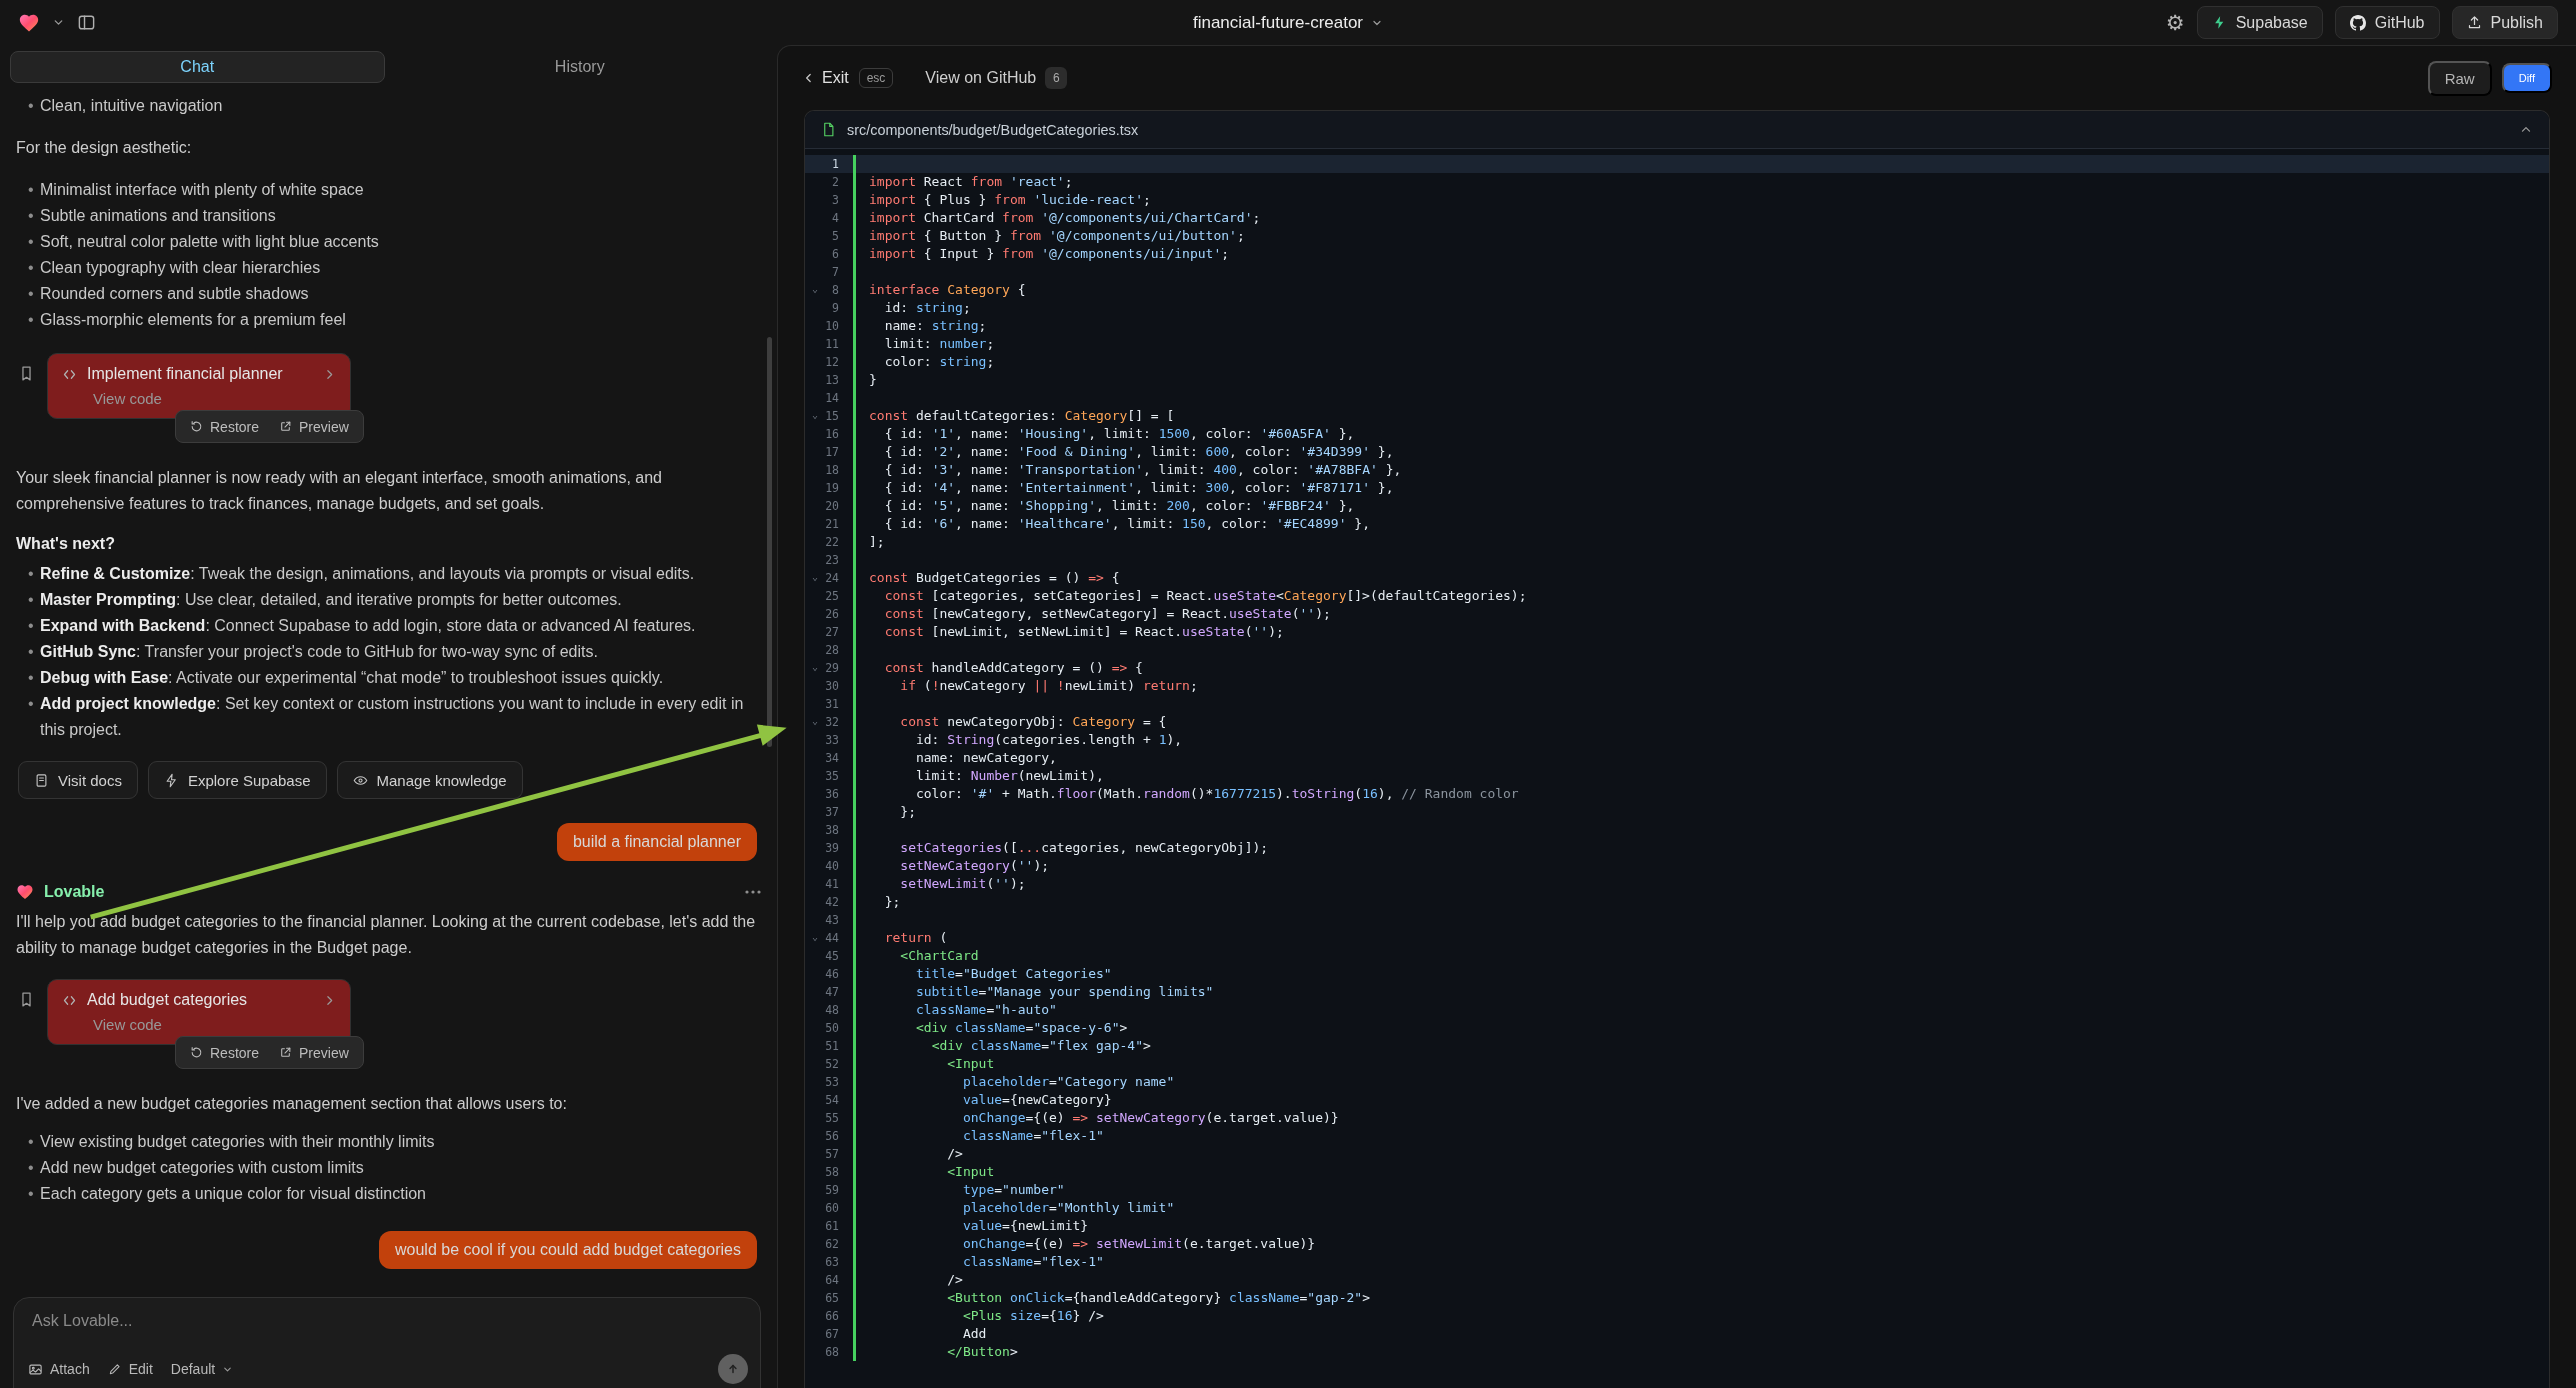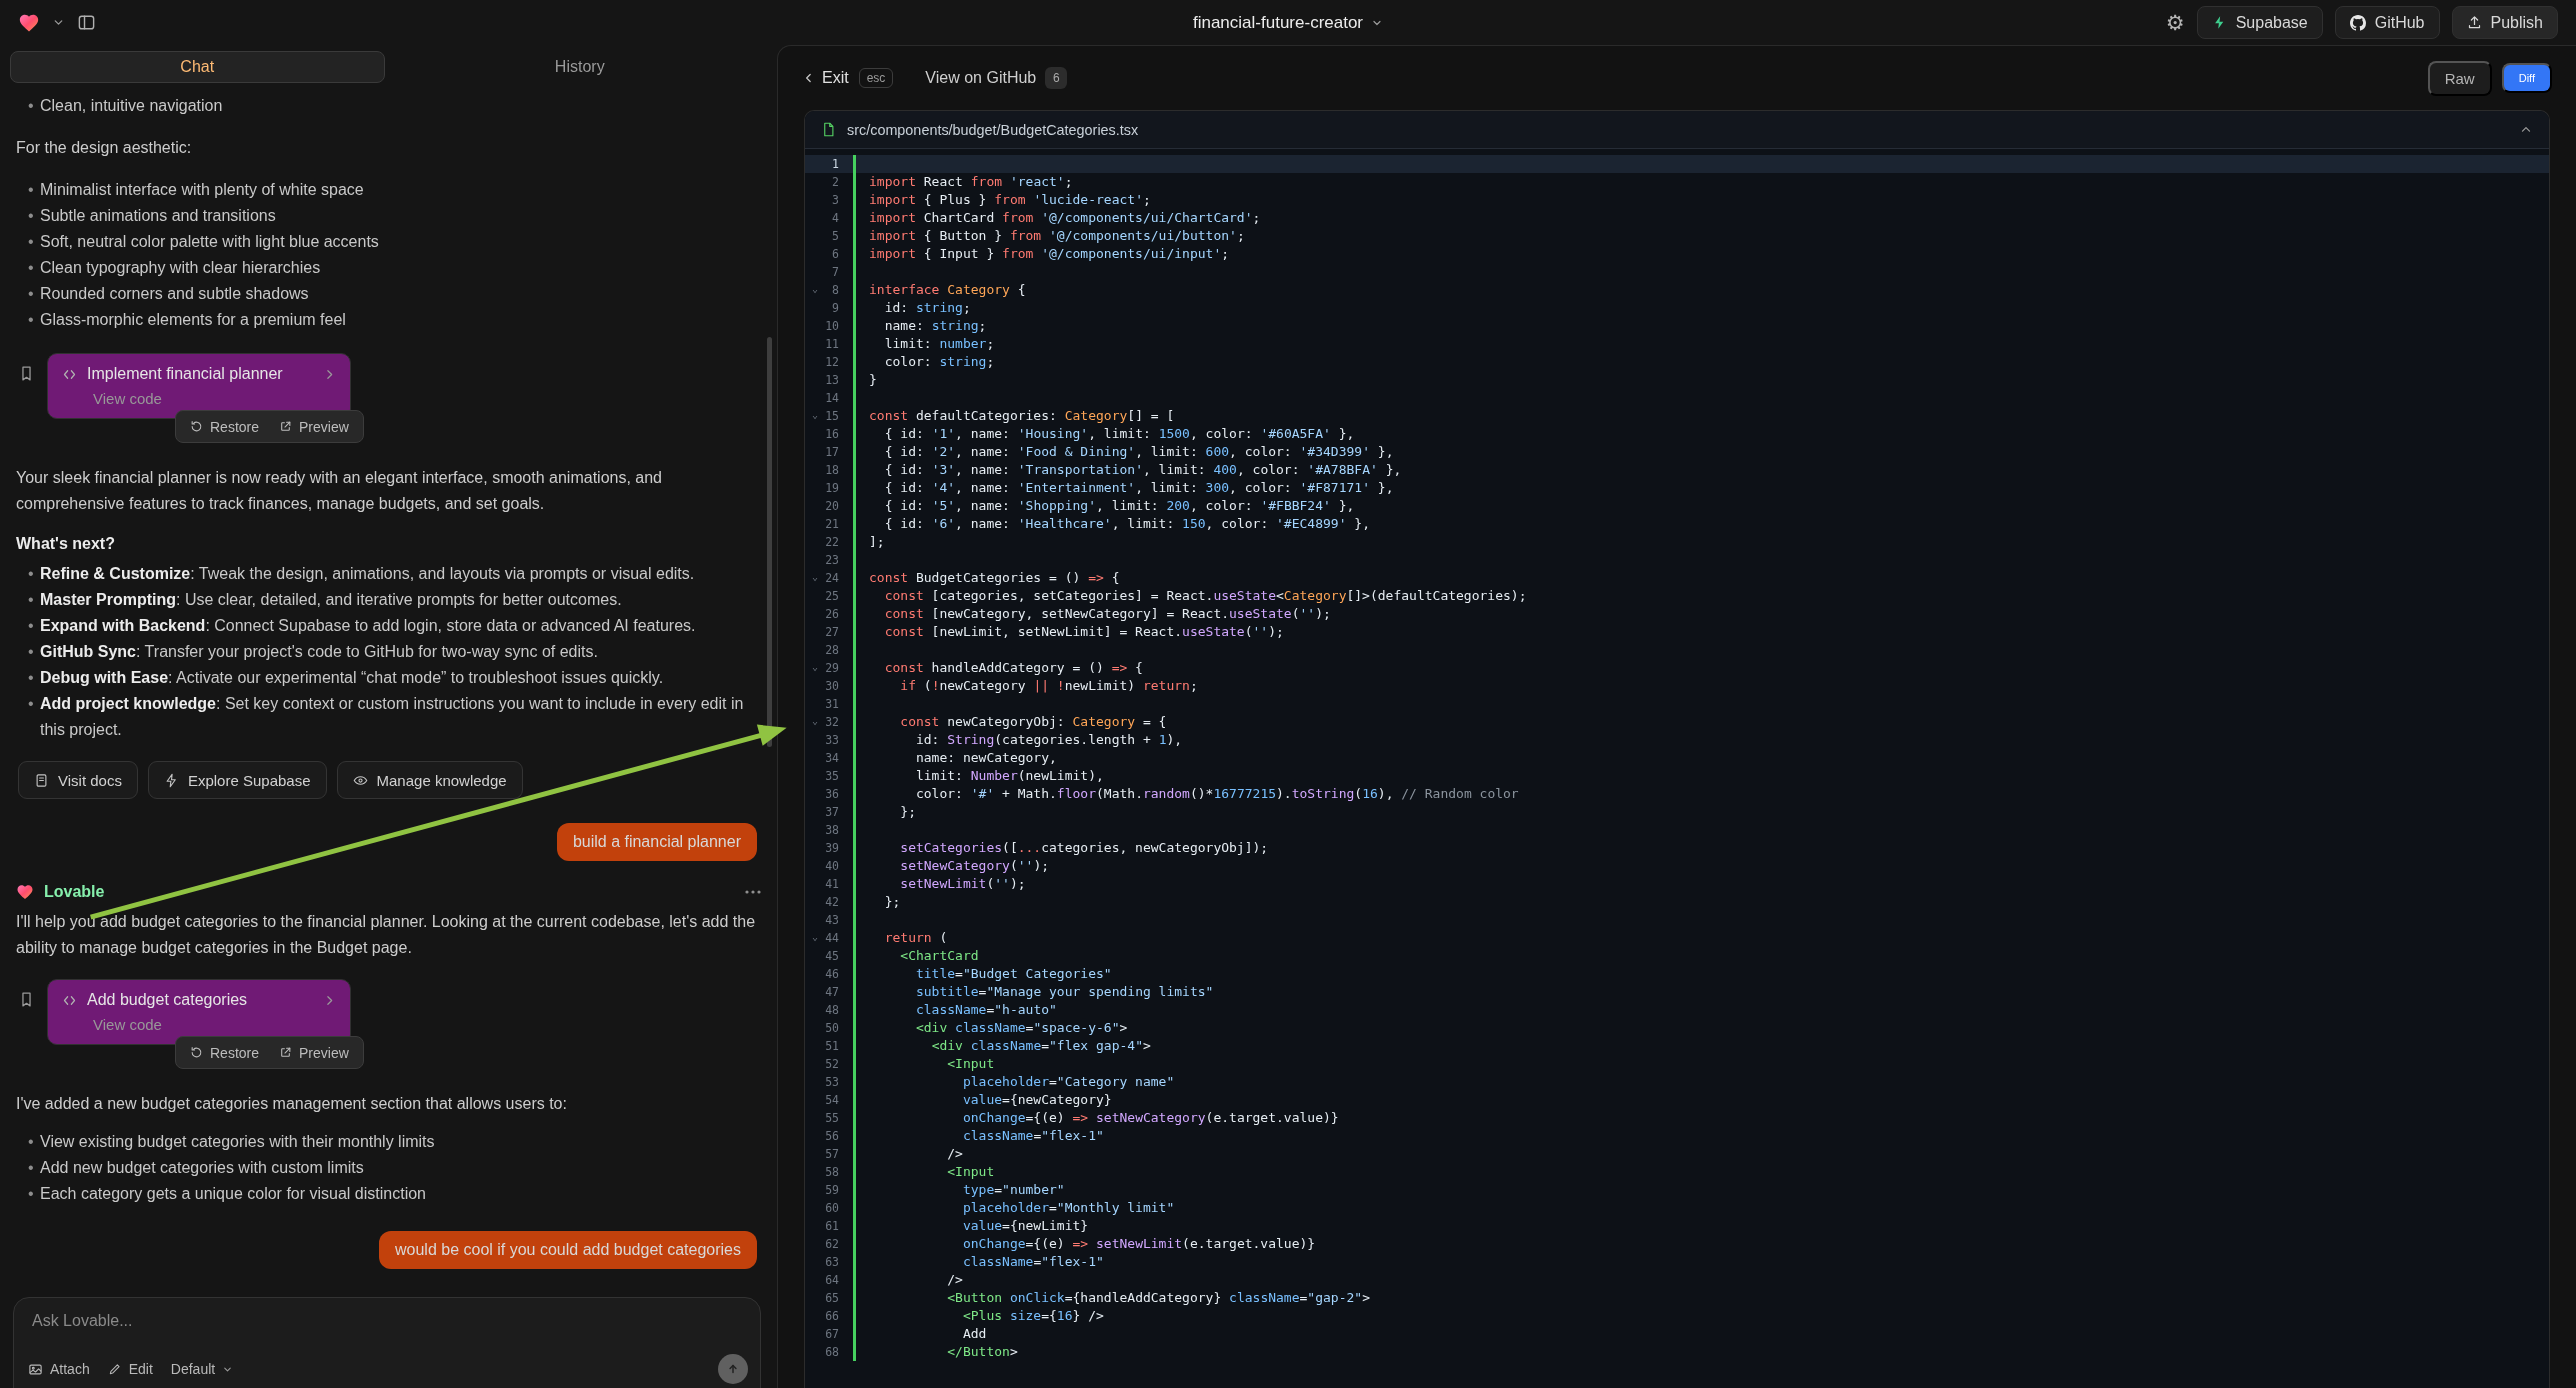--- a/index.html
+++ b/index.html
@@ -23,32 +23,32 @@
   .tb-btn{display:flex;align-items:center;gap:9px;height:33px;padding:0 14px;background:#1e1e1e;
     border:1px solid #303030;border-radius:8px;color:#d9d9d9;font-size:16px;}
   .tb-btn.publish{background:#272727;}
   .gear{font-size:21px;color:#b5b5b5;line-height:1;}
 
   
   .left-panel{position:absolute;top:45px;left:0;width:777px;bottom:0;background:#151515;}
   .tabs{display:flex;gap:8px;padding:6px 10px;height:44px;}
   .tab{flex:1;display:flex;align-items:center;justify-content:center;font-size:16px;
     color:#9a9a9a;border-radius:8px;border:1px solid transparent;}
-  .tab.active{background:#232323;border-color:#3a3a3a;color:#fdba74;}
+  .tab.active{background:#232323;border-color:#3a3a3a;color:#7dd3fc;}
   .chat-content{position:absolute;top:44px;left:0;right:0;height:1208px;overflow:hidden;padding:4px 16px 0;}
   .para{font-size:16px;line-height:26px;color:#cdcdcd;}
   .b-row{display:flex;line-height:26px;font-size:16px;color:#cdcdcd;}
   .b-dot{color:#8d8d8d;width:12px;margin-left:12px;flex:none;}
   .b-text{flex:1;font-size:16px;line-height:26px;color:#c9c9c9;}
   .b-text b{color:#ececec;}
   .h-bold{font-size:16px;font-weight:700;color:#ececec;margin:18px 0 8px;}
 
   .card-row{position:relative;display:flex;align-items:flex-start;gap:12px;margin:20px 0 46px 2px;}
   .bookmark{margin-top:12px;}
-  .chat-card{position:relative;background:#701a75;border:1px solid #313131;border-radius:10px;
+  .chat-card{position:relative;background:#7f1d1d;border:1px solid #313131;border-radius:10px;
     padding:11px 14px;width:304px;}
   .card-title-row{display:flex;align-items:center;gap:10px;font-size:16px;color:#e6e6e6;}
   .card-title-row .grow{flex:1;}
   .card-sub{margin-top:7px;font-size:15px;color:#989898;padding-left:31px;}
   .card-toolbar{position:absolute;left:127px;top:calc(100% - 8px);display:flex;align-items:center;
     background:#282828;border:1px solid #3c3c3c;border-radius:8px;height:33px;padding:0 4px;z-index:2;}
   .tool-btn{display:flex;align-items:center;gap:7px;font-size:14px;color:#bdbdbd;padding:0 10px;height:100%;}
 
   .quick-actions{display:flex;gap:10px;margin:18px 0 0 2px;}
   .qa-btn{display:flex;align-items:center;gap:9px;height:38px;padding:0 15px;border:1px solid #343434;

